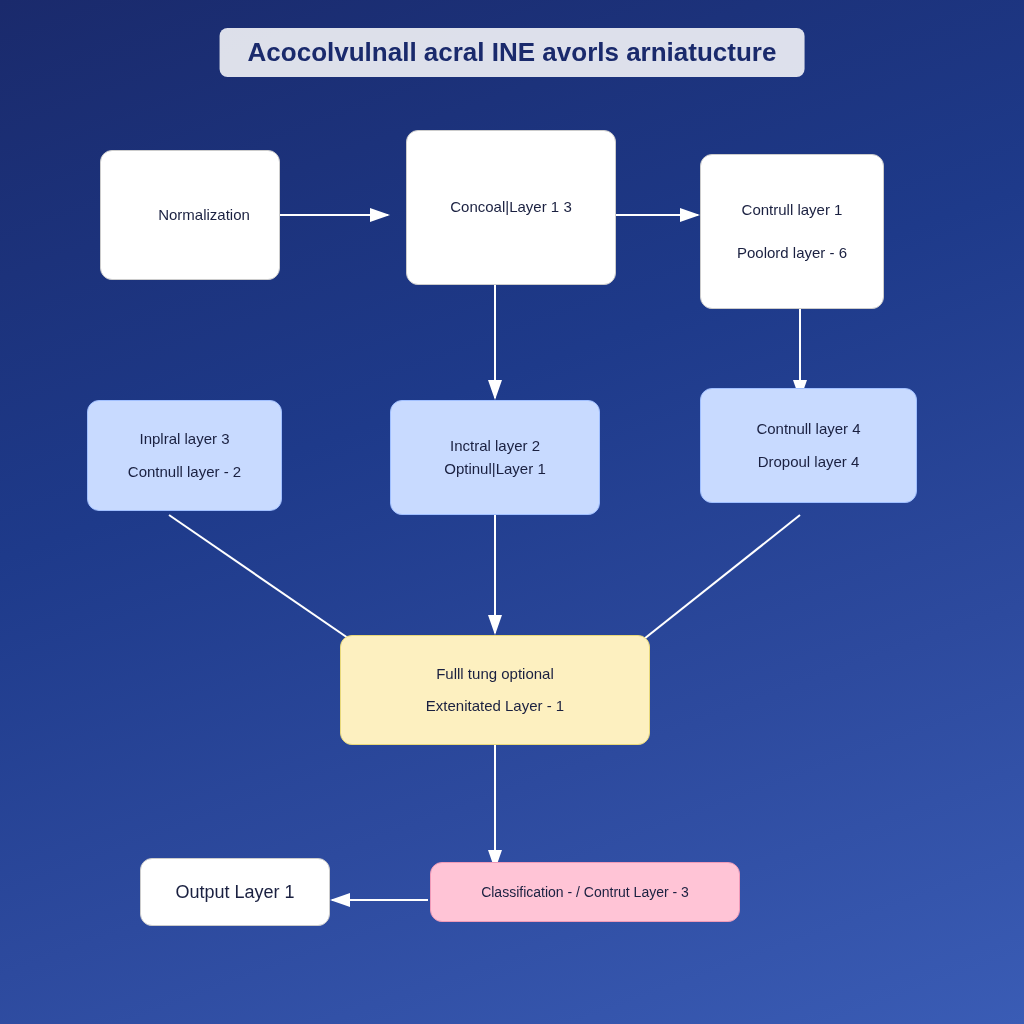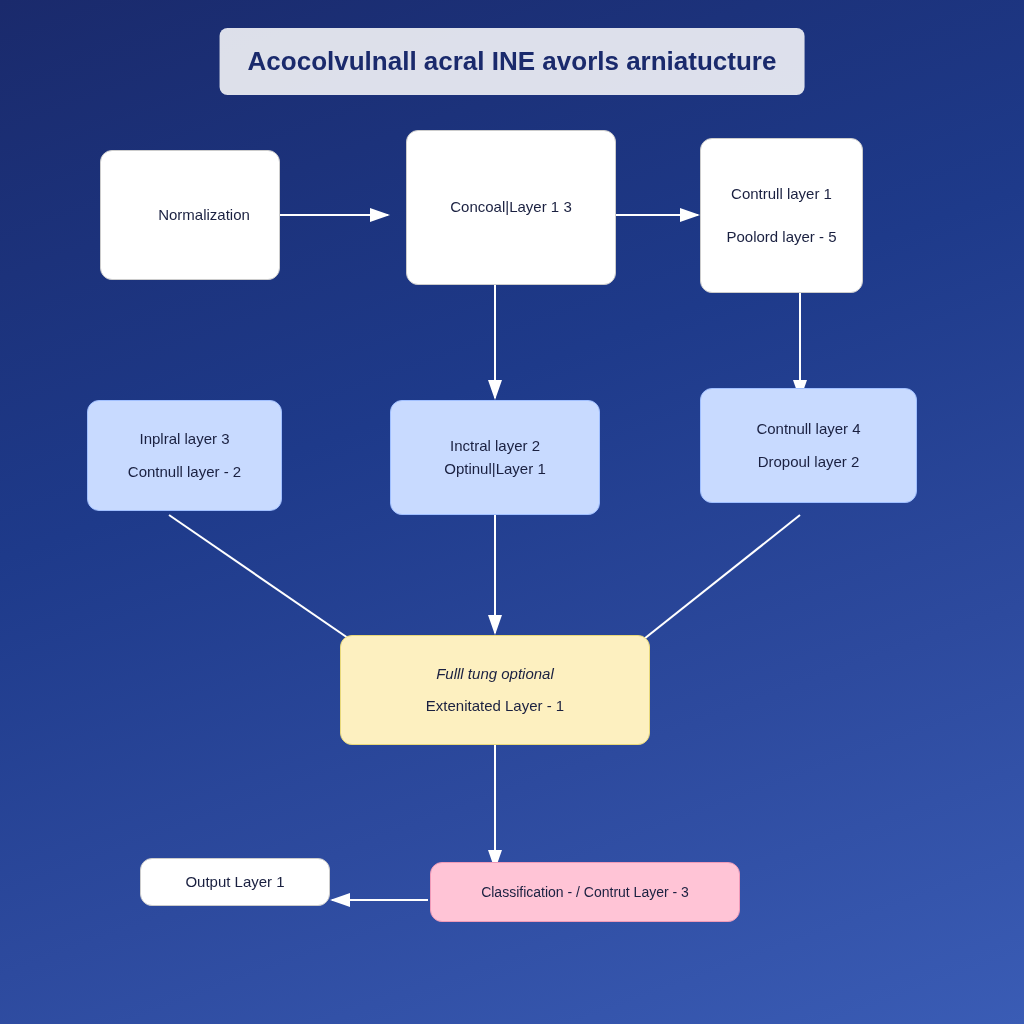--- a/index.html
+++ b/index.html
@@ -24,21 +24,21 @@
     .title {
       position: absolute;
       top: 28px;
       left: 50%;
       transform: translateX(-50%);
       color: #1a2a6c;
       font-size: 26px;
       font-weight: 600;
       white-space: nowrap;
       background: rgba(255,255,255,0.85);
-      padding: 18px 28px;
+      padding: 9px 28px;
       border-radius: 8px;
       text-align: center;
     }
 
     
     .box {
       position: absolute;
       border-radius: 12px;
       display: flex;
       flex-direction: column;
@@ -126,46 +126,46 @@
   </svg>
 
   <div class="box box-white" style="left:100px; top:150px; width:180px; height:130px;padding-left:40px;">
     <span>Normalization</span>
   </div>
 
   <div class="box box-white" style="left:406px; top:130px; width:210px; height:155px;">
     <span>Concoal|Layer 1 3</span>
   </div>
 
-  <div class="box box-white" style="left:700px; top:138px; width:163px; height:155px;">
+  <div class="box box-white" style="left:700px; top:154px; width:184px; height:155px;">
     <span style="margin-bottom:20px; display:block;">Contrull layer 1</span>
-    <span>Poolord layer - 5</span>
+    <span>Poolord layer - 6</span>
   </div>
 
   <div class="box box-light-blue" style="left:87px; top:400px; width:195px; height:111px;">
     <span style="margin-bottom:10px; display:block;">Inplral layer 3</span>
     <span>Contnull layer - 2</span>
   </div>
 
   <div class="box box-light-blue" style="left:390px; top:400px; width:210px; height:115px;">
     <span style="display:block;">Inctral layer 2</span>
     <span>Optinul|Layer 1</span>
   </div>
 
   <div class="box box-light-blue" style="left:700px; top:388px; width:217px; height:115px;">
     <span style="margin-bottom:10px; display:block;">Contnull layer 4</span>
-    <span>Dropoul layer 2</span>
+    <span>Dropoul layer 4</span>
   </div>
 
   <div class="box box-yellow" style="left:340px; top:635px; width:310px; height:110px;">
-    <span style="margin-bottom:10px; display:block;font-style:italic;">Fulll tung optional</span>
+    <span style="margin-bottom:10px; display:block;">Fulll tung optional</span>
     <span>Extenitated Layer - 1</span>
   </div>
 
   <div class="box box-pink" style="left:430px; top:862px; width:310px; height:60px; font-size:14px;">
     <span>Classification - / Contrut Layer - 3</span>
   </div>
 
-  <div class="box box-white" style="left:140px; top:858px; width:190px; height:48px; font-size:15px;">
+  <div class="box box-white" style="left:140px; top:858px; width:190px; height:68px; font-size:18px;">
     <span>Output Layer 1</span>
   </div>
 
 </div>
 
 </body></html>

